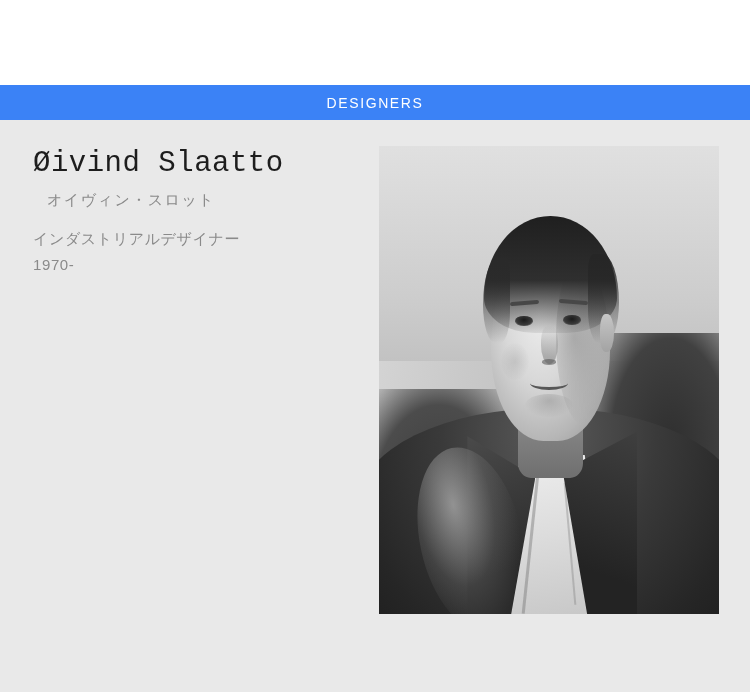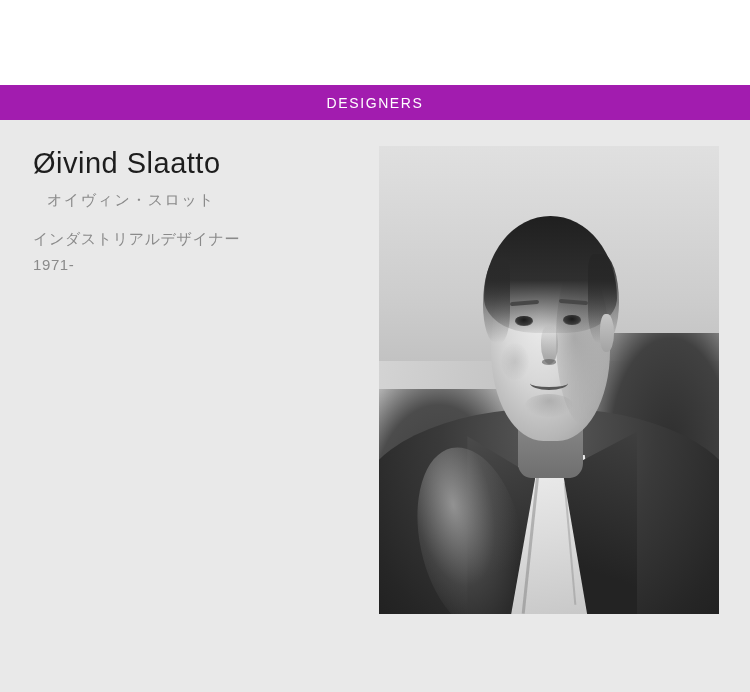--- a/index.html
+++ b/index.html
@@ -19,21 +19,21 @@
     width: 750px;
     height: 692px;
     background: #ffffff;
   }
   .top-space {
     height: 85px;
     background: #ffffff;
   }
   .section-banner {
     height: 35px;
-    background: #a21caf;
+    background: #3b82f6;
     display: flex;
     align-items: center;
     justify-content: center;
   }
   .section-banner .banner-label {
     color: #ffffff;
     font-size: 14px;
     letter-spacing: 1.6px;
     font-weight: 400;
   }
@@ -54,20 +54,21 @@
     top: 28px;
     width: 330px;
   }
   .designer-name {
     font-size: 29px;
     font-weight: 400;
     color: #1d1d1d;
     letter-spacing: 0.5px;
     margin: 0 0 10px 0;
     line-height: 1.1;
+    font-family: Liberation Mono, monospace;
   }
   .designer-kana {
     font-size: 15px;
     color: #8a8a8a;
     letter-spacing: 1.5px;
     margin: 0 0 18px 14px;
     line-height: 1.3;
   }
   .designer-role {
     font-size: 15px;
@@ -347,21 +348,21 @@
     <span class="banner-label">DESIGNERS</span>
   </div>
 
   <div class="content-area">
     <div class="inner">
 
       <div class="text-col">
         <h1 class="designer-name">Øivind Slaatto</h1>
         <div class="designer-kana">オイヴィン・スロット</div>
         <div class="designer-role">インダストリアルデザイナー</div>
-        <div class="designer-years">1971-</div>
+        <div class="designer-years">1970-</div>
       </div>
 
       <div class="photo-wrap">
         <div class="photo">
           <div class="ph-bg"></div>
           <div class="ph-bg2"></div>
           <div class="ph-bg-dark-left"></div>
           <div class="ph-bg-dark-right"></div>
 
           <div class="jacket"></div>

